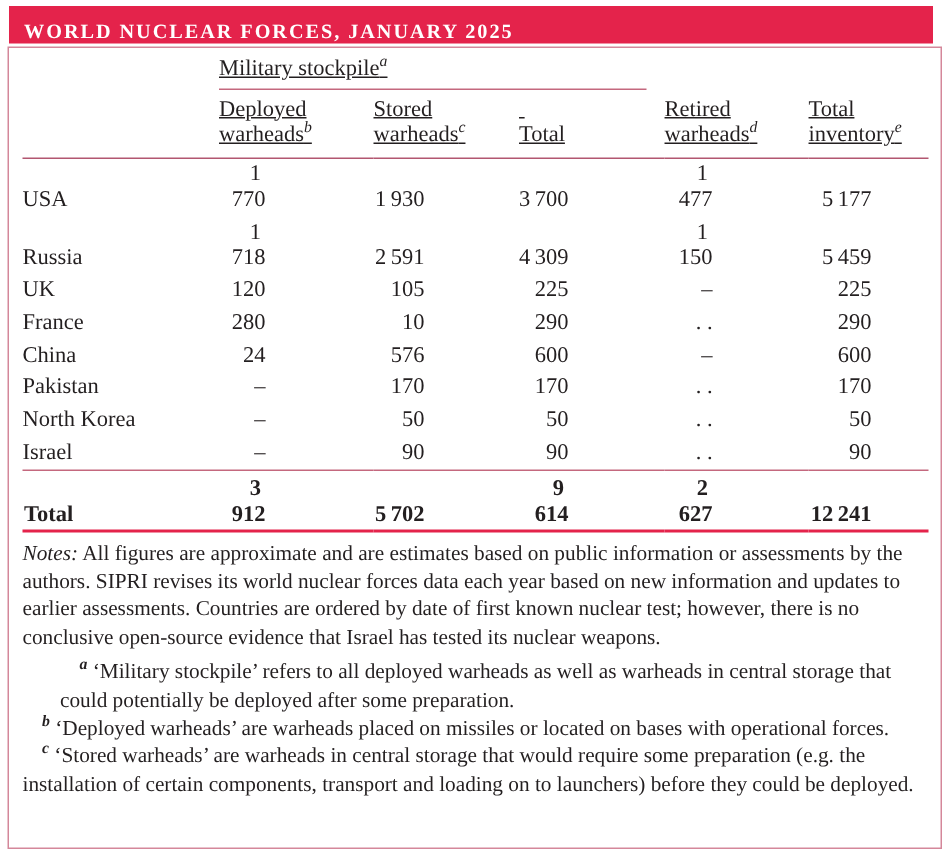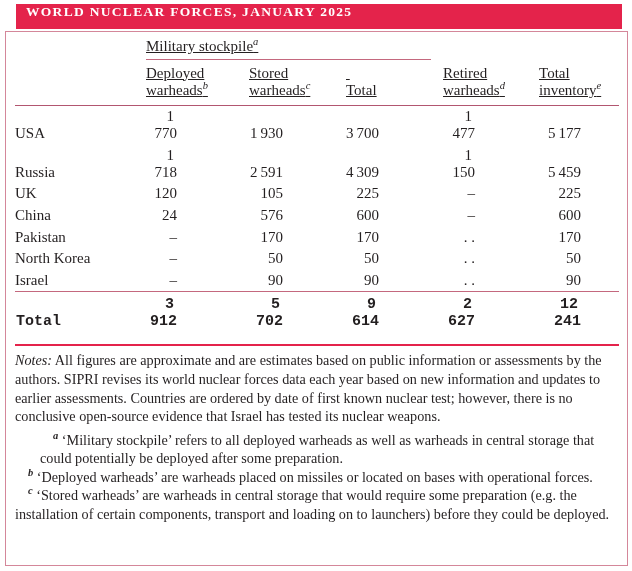--- a/index.html
+++ b/index.html
@@ -2,23 +2,23 @@
 <html><head>
 <meta charset="utf-8">
 <style>
   html,body{margin:0;padding:0;}
   body{
     width:632px;height:571px;position:relative;background:#ffffff;
     font-family:"Liberation Serif","DejaVu Serif",serif;
     color:#231f20;-webkit-font-smoothing:antialiased;
   }
   .title-bar{
-    position:absolute;left:16px;right:10px;top:4px;height:25px;
+    position:absolute;left:6px;right:10px;top:4px;height:25px;
     background:#e4234b;color:#ffffff;
-    display:flex;align-items:flex-start;
+    display:flex;align-items:flex-end;
     font-size:13.5px;font-weight:bold;letter-spacing:1.3px;
     padding-left:10px;box-sizing:border-box;
   }
   .frame{
     position:absolute;left:5px;right:4px;top:31px;bottom:5px;
     border:1.5px solid #d4879a;box-sizing:border-box;
     padding:4px 9px 0 9px;overflow:hidden;
   }
   table{border-collapse:collapse;table-layout:fixed;width:604px;font-size:15px;}
   th,td{margin:0;border:0;vertical-align:bottom;}
@@ -34,21 +34,21 @@
   tbody td{padding:2.5px 0 2.2px 0;line-height:17px;}
   td.num,  .c1n{text-align:right;}
   
   td.num.c1{padding-right:72px;}
   td.num.c2{padding-right:63px;}
   td.num.c3{padding-right:64px;}
   td.num.c4{padding-right:64px;}
   td.num.c5{padding-right:38px;text-align:right;}
   tfoot td{
     border-top:1.2px solid #c4687e;border-bottom:2.6px solid #e4234b;
-    padding-top:4px;padding-bottom:14px;font-weight:bold;line-height:17px;font-family:Liberation Mono, monospace;
+    padding-top:4px;padding-bottom:1px;font-weight:bold;line-height:17px;
   }
   .notes{font-size:14.2px;line-height:18.6px;padding:5px 0 0 0;width:604px;}
   .notes p{margin:0;}
   .notes .fn{text-indent:13px;}
   .notes .fn.first{margin-top:5px;margin-left:25px;}
   .fnsup{font-weight:bold;}
   .em{font-style:italic;}
 </style>
 </head>
 <body>
@@ -119,20 +119,28 @@
         </tr>
         <tr>
           <td class="country c0">UK</td>
           <td class="num c1">120</td>
           <td class="num c2">105</td>
           <td class="num c3">225</td>
           <td class="num c4">–</td>
           <td class="num c5">225</td>
         </tr>
         <tr>
+          <td class="country c0">France</td>
+          <td class="num c1">280</td>
+          <td class="num c2">10</td>
+          <td class="num c3">290</td>
+          <td class="num c4">. .</td>
+          <td class="num c5">290</td>
+        </tr>
+        <tr>
           <td class="country c0">China</td>
           <td class="num c1">24</td>
           <td class="num c2">576</td>
           <td class="num c3">600</td>
           <td class="num c4">–</td>
           <td class="num c5">600</td>
         </tr>
         <tr>
           <td class="country c0">Pakistan</td>
           <td class="num c1">–</td>

